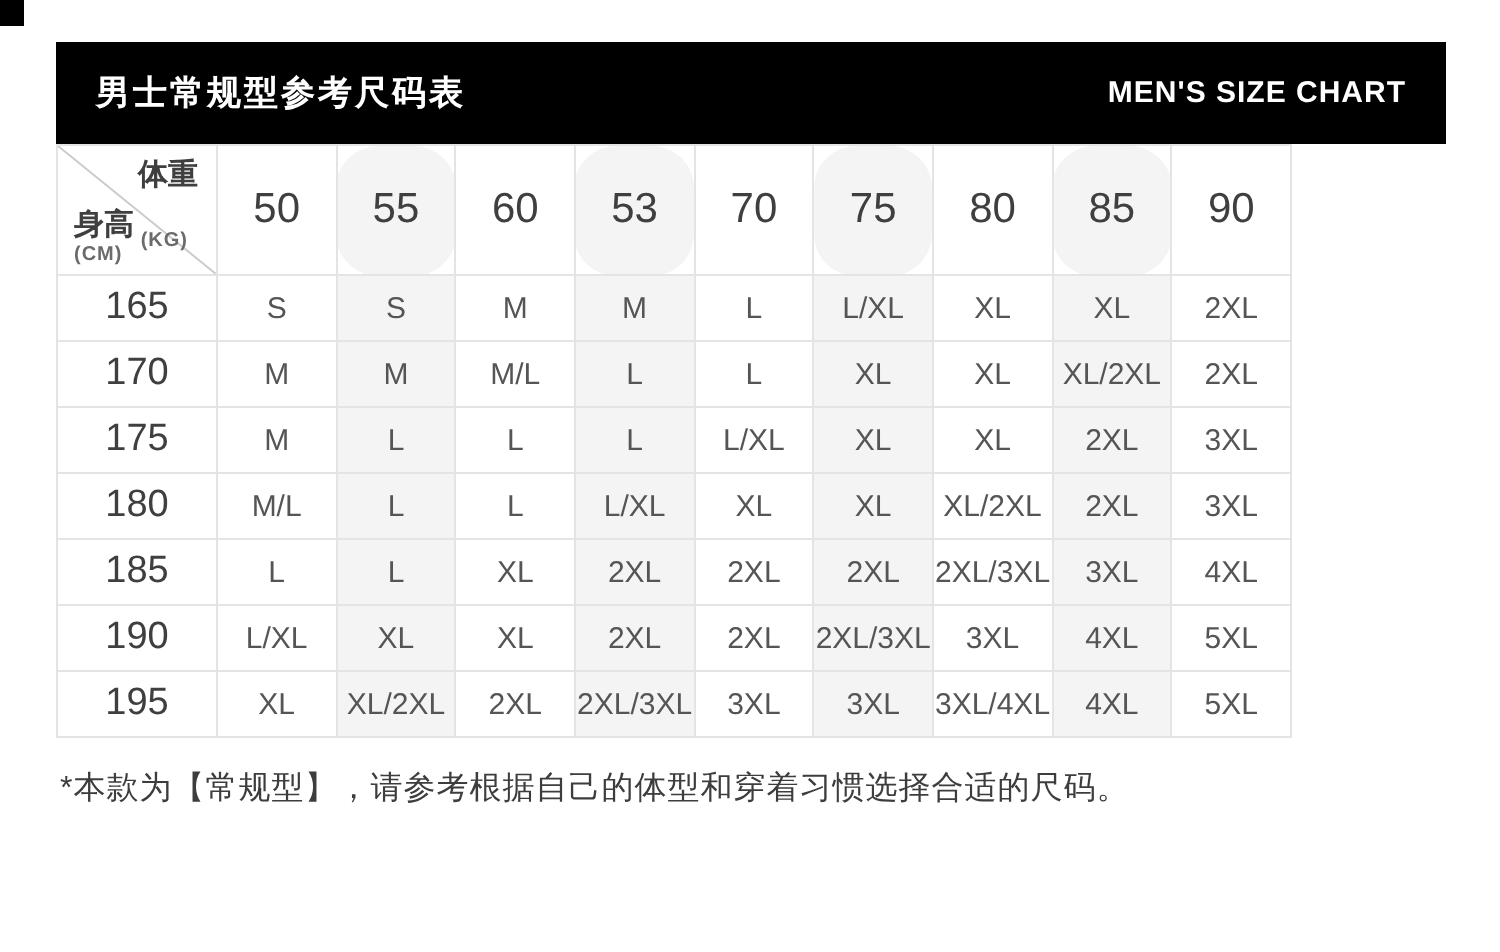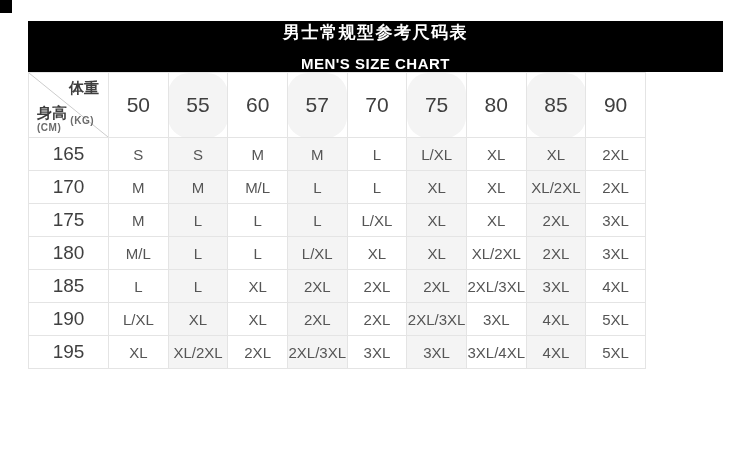--- a/index.html
+++ b/index.html
@@ -14,21 +14,21 @@
   body{
     width:750px;height:476px;position:relative;background:#ffffff;
     font-family:"Liberation Sans","DejaVu Sans",sans-serif;
     overflow:hidden;
   }
   .artifact{position:absolute;left:0;top:0;width:12px;height:13px;background:#000;}
   .wrap{position:absolute;left:28px;top:21px;width:695px;}
   .titlebar{
     height:51px;background:var(--bar-bg);color:var(--bar-fg);
     display:flex;align-items:center;justify-content:space-between;
-    padding:0 20px;box-sizing:border-box;flex-direction:column;
+    padding:0 20px;box-sizing:border-box;
   }
   .titlebar .cn{font-size:17px;font-weight:bold;letter-spacing:1.5px;}
   .titlebar .en{font-size:15px;font-weight:bold;letter-spacing:0.5px;}
   table{
     border-collapse:collapse;width:618px;table-layout:fixed;
     background:#fff;
   }
   col.first{width:80px;}
   th,td{
     border:1px solid var(--border);
@@ -94,21 +94,21 @@
             <span class="unit">(KG)</span>
           </div>
           <div class="c-bot">
             <span>身高</span>
             <span class="unit">(CM)</span>
           </div>
         </th>
       <th class="w">50</th>
           <th class="w shade">55</th>
           <th class="w">60</th>
-          <th class="w shade">57</th>
+          <th class="w shade">53</th>
           <th class="w">70</th>
           <th class="w shade">75</th>
           <th class="w">80</th>
           <th class="w shade">85</th>
           <th class="w">90</th>
         </tr>
     </thead>
     <tbody id="size-body">
         <tr>
           <th class="h">165</th>
@@ -190,14 +190,15 @@
           <td class="shade">2XL/3XL</td>
           <td>3XL</td>
           <td class="shade">3XL</td>
           <td>3XL/4XL</td>
           <td class="shade">4XL</td>
           <td>5XL</td>
         </tr>
       </tbody>
   </table>
 
+  <div class="foot">*本款为【常规型】，请参考根据自己的体型和穿着习惯选择合适的尺码。</div>
 
 </div>
 
 </body></html>

